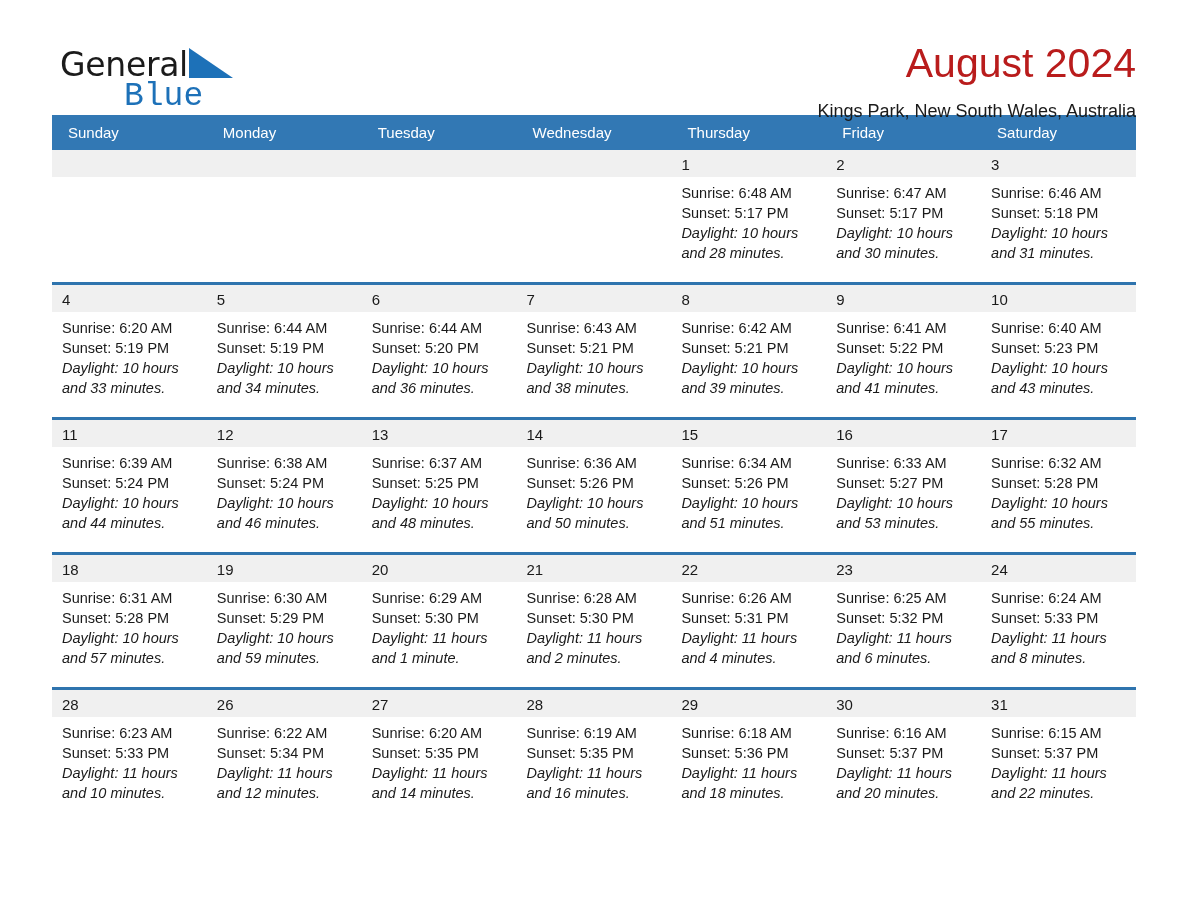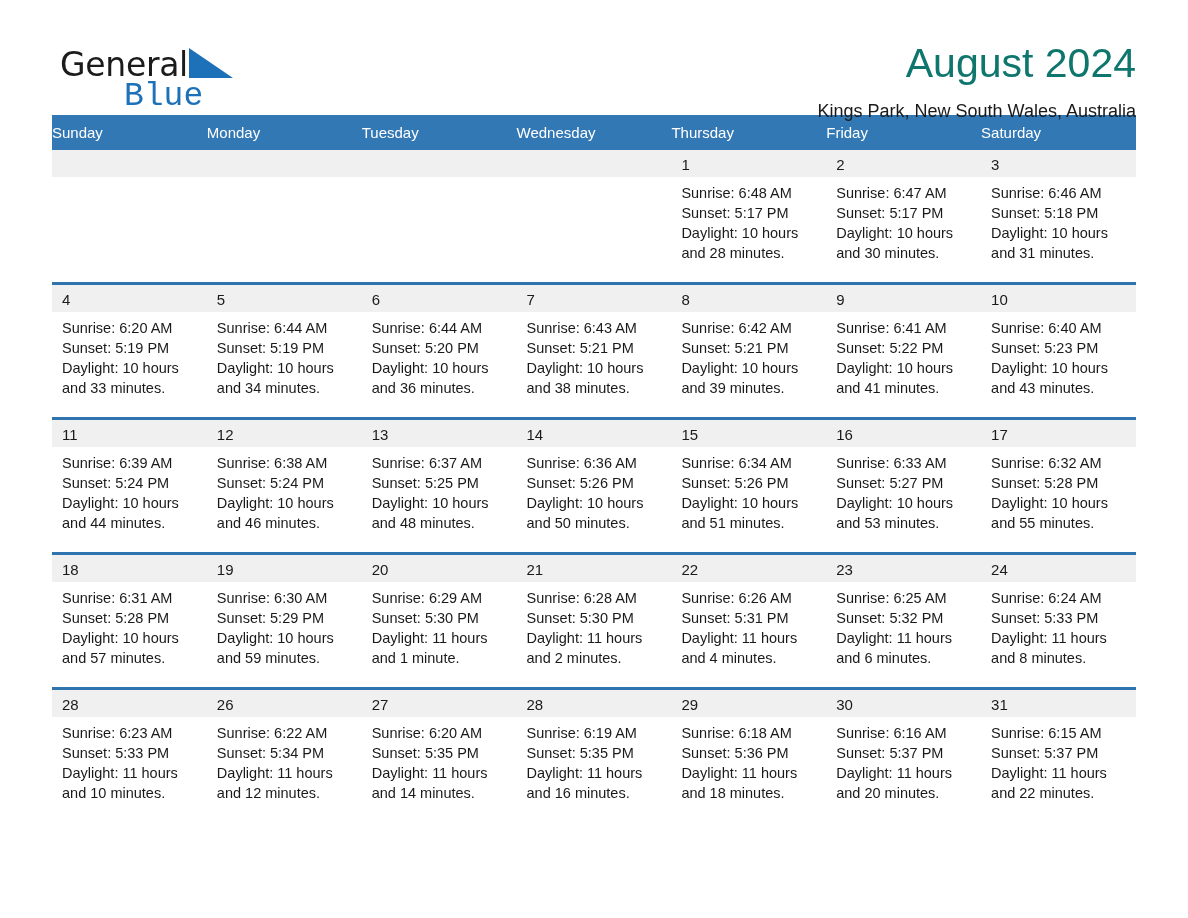--- a/index.html
+++ b/index.html
@@ -65,21 +65,21 @@
 
   .title-block {
     position: absolute;
     right: 0;
     top: 38px;
     text-align: right;
   }
   .month-title {
     font-size: 41px;
     font-weight: normal;
-    color: #0f766e;
+    color: #b91c1c;
     line-height: 50px;
     white-space: nowrap;
   }
   .location-title {
     font-size: 18px;
     font-weight: normal;
     color: #1a1a1a;
     line-height: 30px;
     margin-top: 8px;
     white-space: nowrap;
@@ -91,21 +91,21 @@
     border-collapse: collapse;
     table-layout: fixed;
   }
 
   .dow-row th {
     background: #3278b4;
     color: #ffffff;
     font-size: 15px;
     font-weight: normal;
     text-align: left;
-    padding: 8px 0 9px 0;
+    padding: 8px 0 9px 16px;
     height: 18px;
     vertical-align: middle;
   }
 
   .week-row td {
     vertical-align: top;
     padding: 0;
     border-top: 3px solid #2f74ae;
     background: #ffffff;
     height: 132px;
@@ -133,20 +133,21 @@
     padding: 6px 10px 0 10px;
     font-size: 14.5px;
     line-height: 20px;
     color: #1a1a1a;
   }
   .cell-body div {
     white-space: nowrap;
   }
   .daylight-line {
     white-space: normal !important;
+    font-style: italic;
   }
 
   .empty .day-num-bar {
     background: #f0f0f0;
   }
 </style>
 </head>
 <body>
 
 <div class="page">

